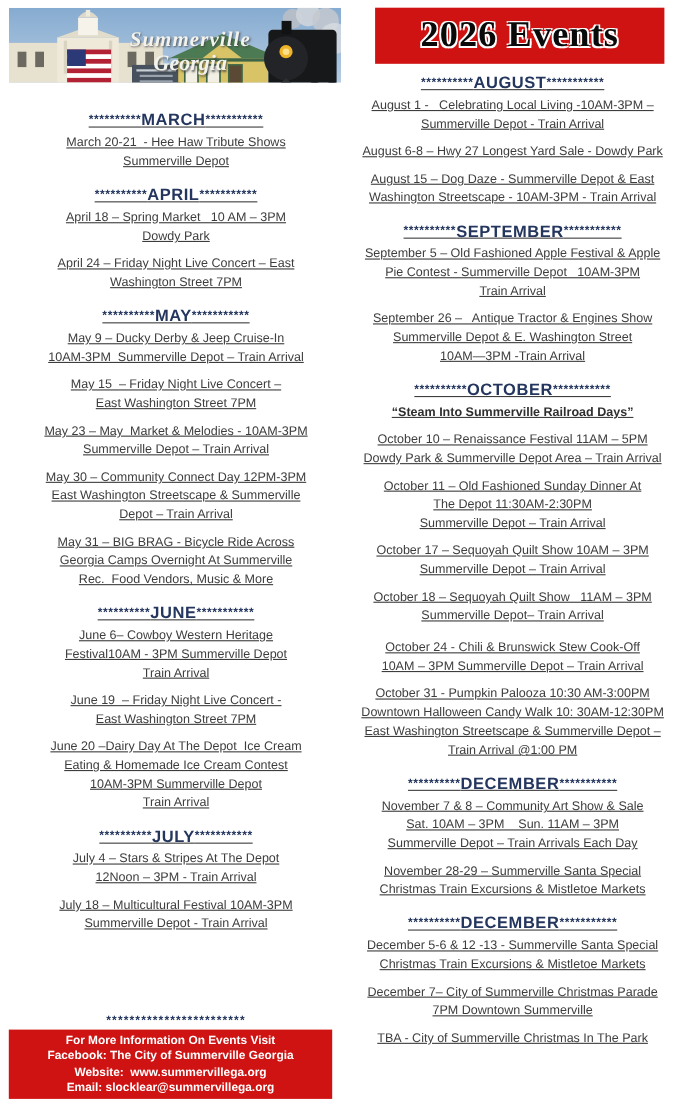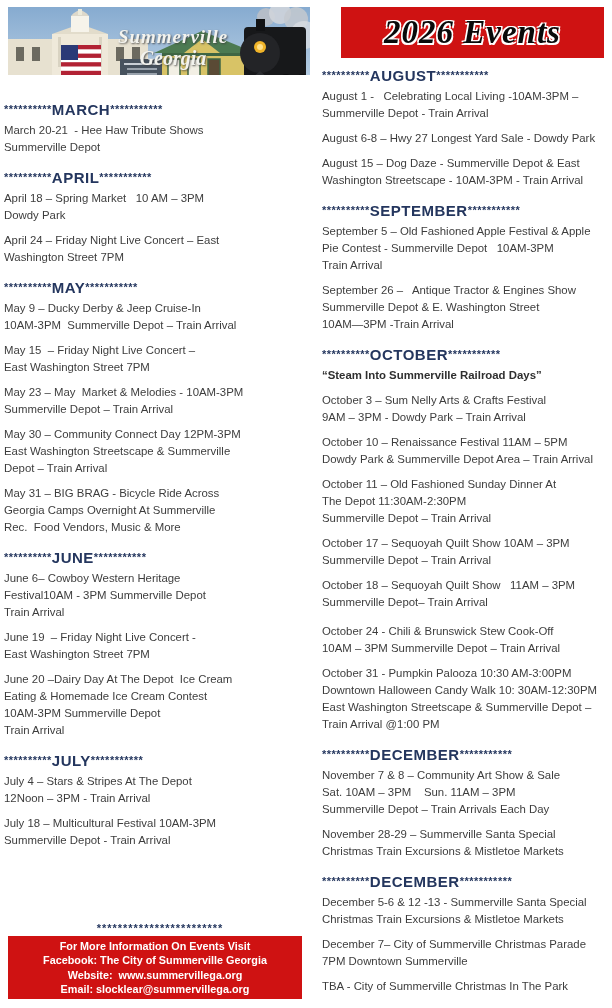--- a/index.html
+++ b/index.html
@@ -14,29 +14,29 @@
     position:absolute;left:100px;top:20px;width:130px;text-align:center;
     font-family:"Liberation Serif",serif;font-style:italic;font-weight:bold;
     color:#f3f3ee;text-shadow:1px 1px 2px rgba(60,60,60,.8);line-height:1;
     pointer-events:none;
   }
   .photo-caption .cap1{font-size:19px;letter-spacing:1px;}
   .photo-caption .cap2{font-size:20px;margin-top:2px;}
   
   .banner{
     position:absolute;left:341px;top:7px;width:263px;height:51px;
-    background:#cf1212;display:flex;align-items:center;justify-content:center;font-style:italic;
+    background:#cf1212;display:flex;align-items:center;justify-content:center;
   }
   .banner-title{
     font-family:"Liberation Serif",serif;font-weight:bold;font-size:33px;
     color:#0a0a0a;letter-spacing:1px;
     text-shadow:-1.5px -1.5px 0 #fff, 1.5px -1.5px 0 #fff, -1.5px 1.5px 0 #fff, 1.5px 1.5px 0 #fff;
   }
   
-  .col{position:absolute;text-align:left;}
+  .col{position:absolute;text-align:center;text-decoration:underline;}
   .col-left{left:4px;top:96px;width:312px;}
   .col-right{left:322px;top:62px;width:288px;}
   .month-header{
     color:#24365e;font-weight:bold;padding:4px 0 3px 0;line-height:19px;
     white-space:nowrap;
   }
   .month-header .stars{font-size:11px;letter-spacing:.5px;vertical-align:2px;}
   .month-header .month-name{font-size:15px;letter-spacing:.5px;}
   .event{margin-bottom:8px;}
   .event.tight{margin-bottom:12px;}
@@ -227,24 +227,20 @@
       <div class="event">
         <div class="event-line">September 26 –   Antique Tractor &amp; Engines Show</div>
         <div class="event-line">Summerville Depot &amp; E. Washington Street</div>
         <div class="event-line">10AM—3PM -Train Arrival</div>
       </div>
       <div class="month-header"><span class="stars">**********</span><span class="month-name">OCTOBER</span><span class="stars">***********</span></div>
       <div class="event bold">
         <div class="event-line">“Steam Into Summerville Railroad Days”</div>
       </div>
       <div class="event">
-        <div class="event-line">October 3 – Sum Nelly Arts &amp; Crafts Festival</div>
-        <div class="event-line">9AM – 3PM - Dowdy Park – Train Arrival</div>
-      </div>
-      <div class="event">
         <div class="event-line">October 10 – Renaissance Festival 11AM – 5PM</div>
         <div class="event-line">Dowdy Park &amp; Summerville Depot Area – Train Arrival</div>
       </div>
       <div class="event">
         <div class="event-line">October 11 – Old Fashioned Sunday Dinner At</div>
         <div class="event-line">The Depot 11:30AM-2:30PM</div>
         <div class="event-line">Summerville Depot – Train Arrival</div>
       </div>
       <div class="event">
         <div class="event-line">October 17 – Sequoyah Quilt Show 10AM – 3PM</div>

